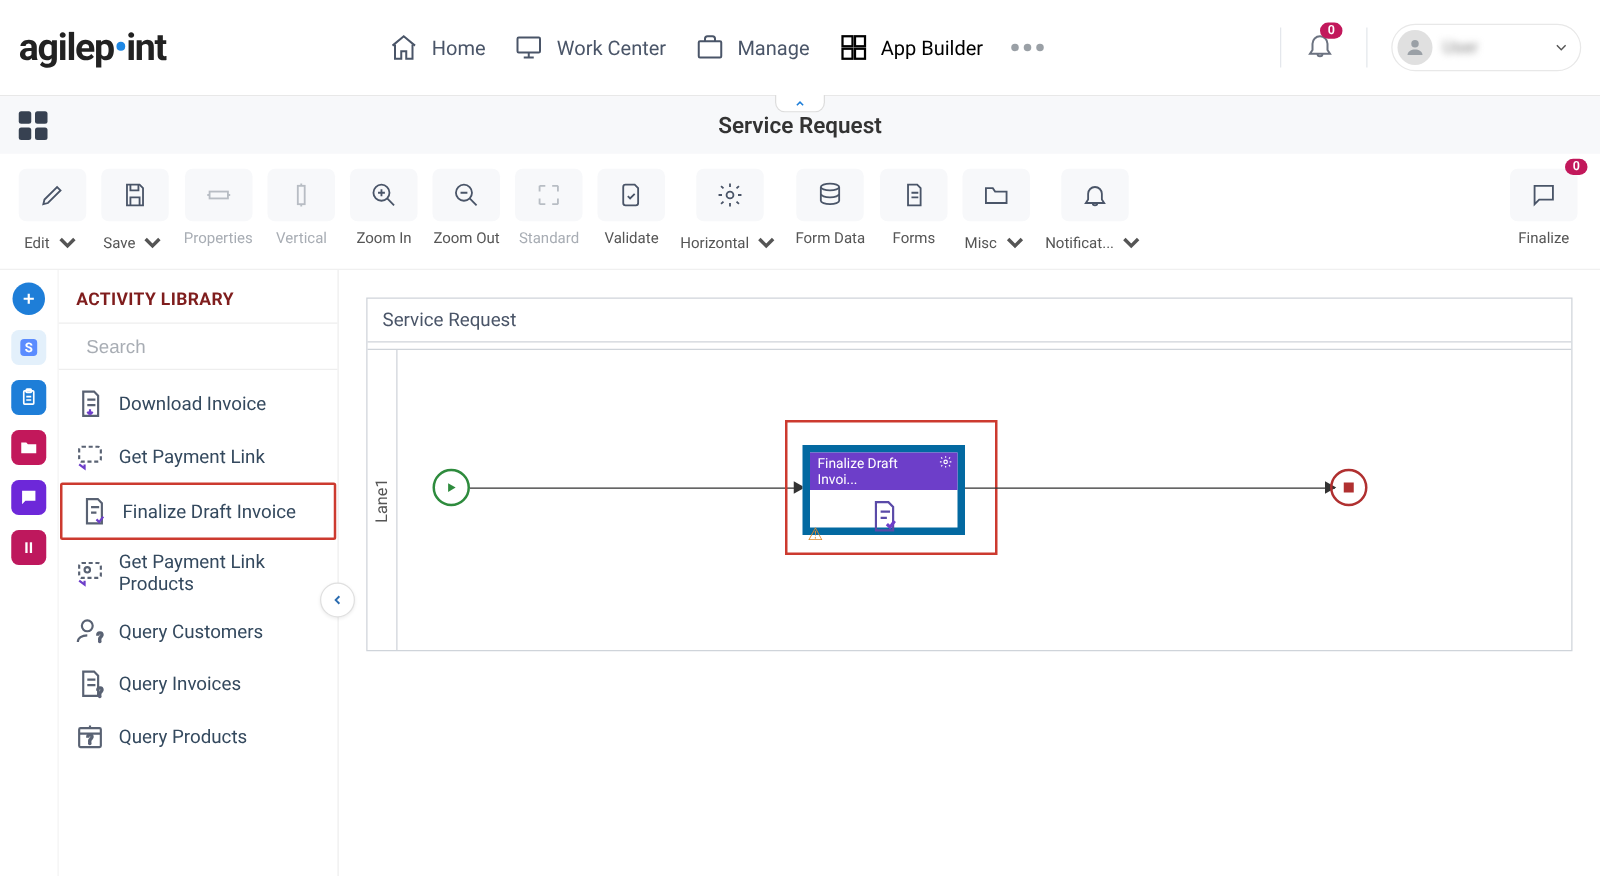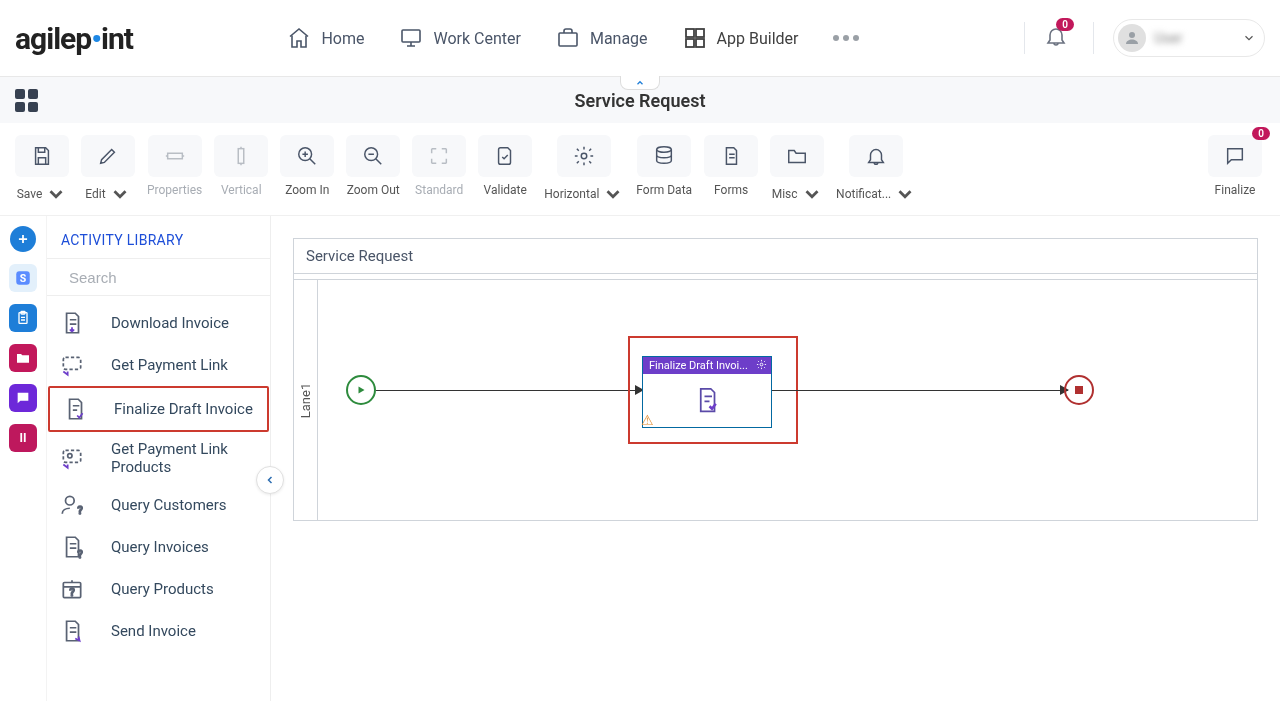--- a/index.html
+++ b/index.html
@@ -2,23 +2,23 @@
 <html><head>
 <meta charset="utf-8">
 <style>
 * { margin: 0; padding: 0; box-sizing: border-box; }
 body { font-family: -apple-system, BlinkMacSystemFont, "Segoe UI", Roboto, Helvetica, Arial, sans-serif; background: #fff; width: 1280px; height: 701px; overflow: hidden; }
 
 
 .header { display: flex; align-items: center; height: 77px; border-bottom: 1px solid #e8e8e8; padding: 0 15px; }
 .logo { display: flex; align-items: center; font-weight: 700; font-size: 30px; color: #222; letter-spacing: -1px; }
 .logo .dot { color: #1e88e5; }
-.nav { flex: 1; display: flex; justify-content: center; gap: 35px; align-items: center; }
+.nav { flex: 1; display: flex; justify-content: center; gap: 23px; align-items: center; }
 .nav-item { display: flex; align-items: center; gap: 10px; color: #4a5568; font-size: 16px; cursor: pointer; }
-.nav-item.active { color: #404040; }
+.nav-item.active { color: #000000; }
 .nav-item svg { width: 24px; height: 24px; }
 .more-dots { display: flex; gap: 4px; cursor: pointer; }
 .more-dots span { width: 6px; height: 6px; border-radius: 50%; background: #9aa0a6; }
 .header-right { display: flex; align-items: center; gap: 15px; }
 .bell-wrap { position: relative; cursor: pointer; }
 .badge { position: absolute; top: -6px; right: -6px; background: #c2185b; color: #fff; font-size: 10px; font-weight: 600; border-radius: 10px; padding: 1px 6px; }
 .user-chip { display: flex; align-items: center; gap: 8px; border: 1px solid #e8e8e8; border-radius: 20px; padding: 4px 8px 4px 4px; cursor: pointer; }
 .avatar { width: 28px; height: 28px; border-radius: 50%; background: #e0e0e0; display: flex; align-items: center; justify-content: center; }
 .user-name { font-size: 14px; color: #888; filter: blur(3px); width: 80px; }
 
@@ -48,45 +48,45 @@
 .rail { width: 46px; background: #fff; display: flex; flex-direction: column; align-items: center; padding-top: 10px; gap: 12px; }
 .rail-btn { width: 28px; height: 28px; border-radius: 6px; display:flex; align-items:center; justify-content:center; cursor:pointer; color:#fff; }
 .rail-add { background: #1e7ed8; border-radius: 50%; width: 26px; height: 26px; }
 .rail-s { background: #e3f0fb; color:#5b8cff; }
 .rail-clip { background:#1e7ed8; }
 .rail-folder { background:#c2185b; }
 .rail-chat { background:#6d28d9; }
 .rail-ii { background:#be185d; font-size:12px; font-weight:700;}
 
 .sidebar { width: 225px; background: #fff; border-right: 1px solid #eee; border-left: 1px solid #f3f3f3; display: flex; flex-direction: column; position: relative; }
-.sidebar-hdr { font-size: 14px; font-weight: 400; color: #1d4ed8; padding: 16px 14px 10px; letter-spacing: 0.3px; }
+.sidebar-hdr { font-size: 14px; font-weight: 700; color: #7f1d1d; padding: 16px 14px 10px; letter-spacing: 0.3px; }
 .search-row { border-top: 1px solid #eee; border-bottom: 1px solid #eee; display: flex; align-items: center; padding: 8px 12px; gap: 10px; }
 .search-row input { border: none; outline: none; font-size: 15px; color: #333; flex: 1; background: transparent; }
 .search-row input::placeholder{ color:#a8adb4;}
 .lib-list { padding: 6px 0; overflow:auto; }
-.lib-item { display: flex; align-items: center; gap: 26px; padding: 8px 12px; cursor: grab; }
+.lib-item { display: flex; align-items: center; gap: 10px; padding: 8px 12px; cursor: grab; }
 .lib-item .ic { width: 26px; height: 26px; color: #596273; flex-shrink:0; }
 .lib-item span { font-size: 15px; color: #34495e; line-height: 1.2; }
 .lib-item.highlight { border: 2px solid #cc3a2f; border-radius: 2px; margin: 0 1px;}
 .collapse-btn { position:absolute; right:-14px; top:250px; width:28px; height:28px; border-radius:50%; background:#fff; border:1px solid #e0e0e0; display:flex; align-items:center; justify-content:center; cursor:pointer; color:#2b6cb0; box-shadow:0 1px 3px rgba(0,0,0,0.08); font-size:12px;}
 
 .canvas-wrap { flex: 1; background:#fff; padding: 22px; overflow:auto;}
 .canvas { border: 1px solid #cfd4da; background: #fff; }
 .canvas-hdr { border-bottom: 1px solid #cfd4da; padding: 8px 12px; font-size: 15px; color: #4a5568; }
 .canvas-hdivider { border-bottom:1px solid #cfd4da; height:6px; }
 .lane-row { display:flex; height:240px; }
 .lane-label { width:24px; border-right:1px solid #cfd4da; display:flex; align-items:center; justify-content:center; }
 .lane-label span { transform: rotate(-90deg); font-size:13px; color:#555; white-space:nowrap; }
 .lane-body { flex:1; position:relative; }
 
 .start-node { position:absolute; left:28px; top:95px; width:30px; height:30px; border:2px solid #2e8b3d; border-radius:50%; display:flex; align-items:center; justify-content:center; color:#2e8b3d; }
 .end-node { position:absolute; left:746px; top:95px; width:30px; height:30px; border:2px solid #b03030; border-radius:50%; display:flex; align-items:center; justify-content:center; }
 .end-node .sq { width:8px; height:8px; background:#b03030; }
 .activity { position:absolute; left:310px; top:56px; width:170px; height:108px; border:2px solid #cc3a2f; }
-.act-inner { position:absolute; left:12px; top:18px; width:130px; height:72px; border:1px solid #0369a1; background:#fff; }
+.act-inner { position:absolute; left:12px; top:18px; width:130px; height:72px; border:6px solid #0369a1; background:#fff; }
 .act-hdr { background:#6d3ec9; color:#fff; font-size:11px; padding:2px 20px 2px 6px; position:relative; }
 .act-gear { position:absolute; right:4px; top:2px; color:#fff; }
 .act-body { height: calc(100% - 18px); display:flex; align-items:center; justify-content:center; position:relative; color:#5a4aa8;}
 .act-warn { position:absolute; left:-2px; bottom:-2px; color:#e08a2c; font-size:14px;}
 
 .edge { position:absolute; height:1px; background:#333; top:110px; }
 .edge.e1 { left:58px; width:266px; }
 .edge.e2 { left:454px; width:296px; }
 .arrowhead { position:absolute; top:105px; width:0; height:0; border-top:5px solid transparent; border-bottom:5px solid transparent; border-left:9px solid #333; }
 .arrowhead.a1 { left:317px; }
@@ -179,39 +179,39 @@
         <span></span>
       </div>
   </div>
   <div class="subheader-title">Service Request</div>
 </div>
 
 <div class="toolbar">
   <div class="tool">
     <div class="tool-box">
         <svg viewBox="0 0 24 24" fill="none" stroke="currentColor" stroke-width="1.6">
+          <path d="M4 20l4-1 11-11-3-3L5 16z"></path>
+        </svg>
+      </div>
+    <div class="tool-label">
+        <span>Edit</span>
+        <svg width="10" height="10" viewBox="0 0 24 24" fill="none" stroke="#555" stroke-width="3">
+          <path d="M6 9l6 6 6-6"></path>
+        </svg>
+      </div>
+  </div>
+  <div class="tool">
+    <div class="tool-box">
+        <svg viewBox="0 0 24 24" fill="none" stroke="currentColor" stroke-width="1.6">
           <path d="M5 3h11l3 3v15H5z"></path>
           <path d="M8 3v5h7V3M8 21v-7h8v7"></path>
         </svg>
       </div>
     <div class="tool-label">
         <span>Save</span>
-        <svg width="10" height="10" viewBox="0 0 24 24" fill="none" stroke="#555" stroke-width="3">
-          <path d="M6 9l6 6 6-6"></path>
-        </svg>
-      </div>
-  </div>
-  <div class="tool">
-    <div class="tool-box">
-        <svg viewBox="0 0 24 24" fill="none" stroke="currentColor" stroke-width="1.6">
-          <path d="M4 20l4-1 11-11-3-3L5 16z"></path>
-        </svg>
-      </div>
-    <div class="tool-label">
-        <span>Edit</span>
         <svg width="10" height="10" viewBox="0 0 24 24" fill="none" stroke="#555" stroke-width="3">
           <path d="M6 9l6 6 6-6"></path>
         </svg>
       </div>
   </div>
   <div class="tool disabled">
     <div class="tool-box">
         <svg viewBox="0 0 24 24" fill="none" stroke="currentColor" stroke-width="1.6">
           <rect x="4" y="9" width="16" height="6"></rect>
           <path d="M2 12h2M20 12h2"></path>
@@ -427,28 +427,20 @@
           </svg>
         <span>Query Invoices</span>
       </div>
       <div class="lib-item">
         <svg class="ic" viewBox="0 0 24 24" fill="none" stroke="currentColor" stroke-width="1.6">
             <rect x="4" y="6" width="16" height="14" rx="1"></rect>
             <path d="M4 10h16M12 6v-2"></path>
             <text x="12" y="18" font-size="10" fill="#6d3ec9" text-anchor="middle">?</text>
           </svg>
         <span>Query Products</span>
-      </div>
-      <div class="lib-item">
-        <svg class="ic" viewBox="0 0 24 24" fill="none" stroke="currentColor" stroke-width="1.6">
-            <path d="M7 3h8l3 3v15H7z"></path>
-            <path d="M10 9h6M10 13h6"></path>
-            <path d="M15 19l4 2-1-4" stroke="#6d3ec9"></path>
-          </svg>
-        <span>Send Invoice</span>
       </div>
     </div>
     <div class="collapse-btn">
       <svg width="12" height="12" viewBox="0 0 24 24" fill="none" stroke="currentColor" stroke-width="3">
           <path d="M15 6l-6 6 6 6"></path>
         </svg>
     </div>
   </div>
 
   <div class="canvas-wrap">

